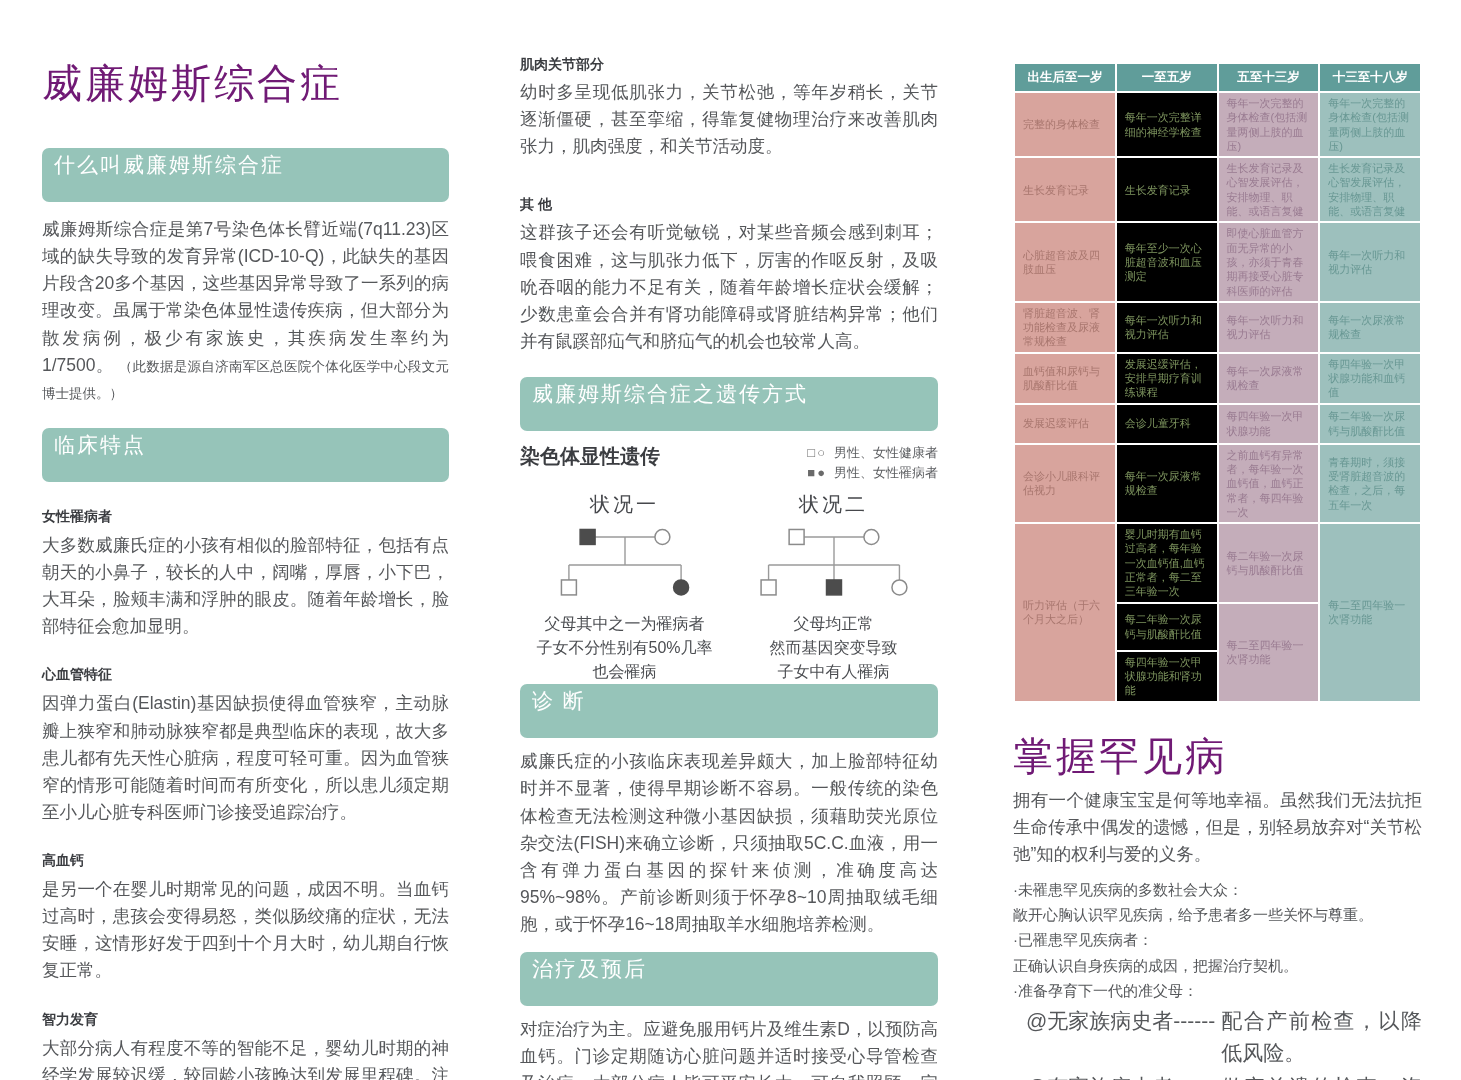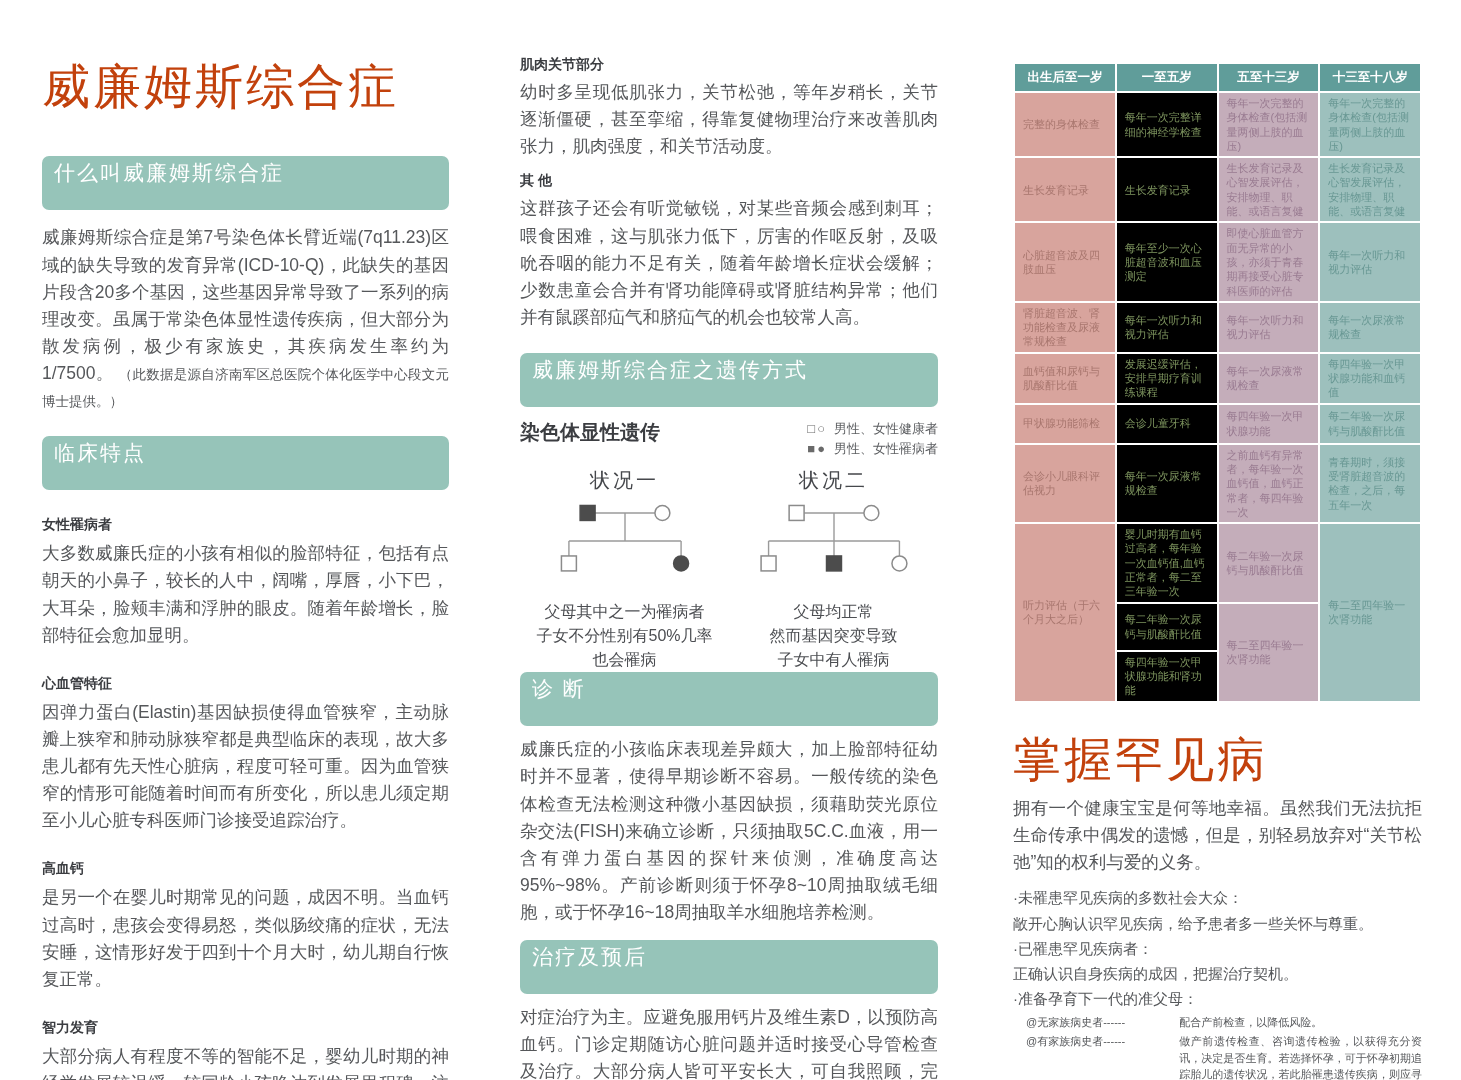--- a/index.html
+++ b/index.html
@@ -9,21 +9,21 @@
     background:#ffffff; overflow:hidden;
     font-family:"Liberation Sans","DejaVu Sans",sans-serif;
     color:#55575a;
   }
   .col { position:absolute; top:0; }
   .col-left  { left:42px;  width:407px; padding-top:62px; }
   .col-mid   { left:520px; width:418px; padding-top:56px; }
   .col-right { left:1013px; width:409px; padding-top:62px; }
 
   h1.brand {
-    color:#c2410c; font-size:48px; font-weight:400;
+    color:#701a75; font-size:40px; font-weight:400;
     letter-spacing:3px; line-height:1.05; white-space:nowrap;
   }
   .bar {
     background:#96c4b9; color:#ffffff; font-size:21px; font-weight:normal;
     padding:3px 12px 23px 12px; letter-spacing:2px;border-radius:7px;
   }
   p.body {
     font-size:17.5px; line-height:1.55; text-align:justify; color:#55575a;
   }
   .note { font-size:13.5px; }
@@ -31,35 +31,35 @@
 
   
   .col-left .bar.first { margin-top:44px; }
   .col-left p.intro { margin-top:14px; }
   .col-left .bar.second { margin-top:22px; }
   .clin h3.sub { margin:26px 0 6px 0; }
   .clin p.body { margin:0; }
 
   
   .col-mid h3.sub { margin-bottom:5px; }
-  .col-mid .block2 h3.sub { margin-top:12px; }
+  .col-mid .block2 h3.sub { margin-top:36px; }
   .col-mid .bar.genetics { margin-top:22px; }
   .gen-head-row { display:flex; justify-content:space-between; align-items:flex-start; margin-top:12px; }
   .gen-sub { font-size:20px; font-weight:bold; color:#3b3d41; }
   .legend { font-size:13px; color:#5c5e61; line-height:1.55; }
   .legend-row { display:flex; align-items:center; }
   .legend .sym { letter-spacing:2px; margin-right:7px; color:#6a6a6a; font-size:13px; }
   .cases { display:flex; margin-top:8px; }
   .case { width:50%; text-align:center; }
   .case-title { font-size:20px; color:#46484c; letter-spacing:3px; }
   svg.pedigree { width:210px; height:86px; margin-top:4px; }
   svg.pedigree line { stroke:#9a9a9a; stroke-width:1.5; }
   svg.pedigree .healthy  { fill:#ffffff; stroke:#8b8b8b; stroke-width:1.6; }
   svg.pedigree .affected { fill:#4c4c4c; stroke:#4c4c4c; stroke-width:1.6; }
-  .caption { font-size:16px; color:#4c4e52; line-height:1.5; white-space:pre-line; margin-top:12px; }
+  .caption { font-size:16px; color:#4c4e52; line-height:1.5; white-space:pre-line; margin-top:0; }
   .col-mid .bar.diagnosis { }
   .col-mid .bar.treatment { margin-top:14px; }
   .col-mid p.after-bar { margin-top:10px; }
 
   
   table.sched { width:100%; border-collapse:separate; border-spacing:2px; table-layout:fixed; }
   table.sched th {
     background:#609d9a; color:#ffffff; font-size:12.5px; font-weight:bold;
     text-align:center; padding:5px 2px; height:26px;
   }
@@ -74,21 +74,21 @@
   tr.r1 td{height:56px;} tr.r2 td{height:57px;} tr.r3 td{height:53px;}
   tr.r4 td{height:44px;} tr.r5 td{height:42px;} tr.r6 td{height:38px;}
   tr.r7 td{height:57px;} tr.r8 td{height:58px;} tr.r9 td{height:46px;}
   tr.r10 td{height:47px;}
 
   h1.rare { margin-top:32px; }
   p.rare-intro { margin-top:10px; font-size:17.5px; }
   .advice { margin-top:10px; font-size:15px; line-height:1.55; color:#55575a; }
   .advice-line { margin-top:2px; }
   .couples { margin-top:2px; padding-left:13px; }
-  .couple { display:flex; font-size:11px; line-height:1.5; margin-top:3px;gap:48px; }
+  .couple { display:flex; font-size:21px; line-height:1.5; margin-top:3px; }
   .couple .label { white-space:nowrap; }
   .couple .text { flex:1; margin-left:6px; text-align:justify; }
 </style>
 </head>
 <body>
 
 <div class="page">
 
   <div class="col col-left">
     <h1 class="brand">威廉姆斯综合症</h1>
@@ -224,21 +224,21 @@
           <td class="c2">每年一次听力和视力评估</td>
           <td class="c3">每年一次尿液常规检查</td>
         </tr>
         <tr class="r5">
           <td class="c0">血钙值和尿钙与肌酸酐比值</td>
           <td class="c1">发展迟缓评估，安排早期疗育训练课程</td>
           <td class="c2">每年一次尿液常规检查</td>
           <td class="c3">每四年验一次甲状腺功能和血钙值</td>
         </tr>
         <tr class="r6">
-          <td class="c0">甲状腺功能筛检</td>
+          <td class="c0">发展迟缓评估</td>
           <td class="c1">会诊儿童牙科</td>
           <td class="c2">每四年验一次甲状腺功能</td>
           <td class="c3">每二年验一次尿钙与肌酸酐比值</td>
         </tr>
         <tr class="r7">
           <td class="c0">会诊小儿眼科评估视力</td>
           <td class="c1">每年一次尿液常规检查</td>
           <td class="c2">之前血钙有异常者，每年验一次血钙值，血钙正常者，每四年验一次</td>
           <td class="c3">青春期时，须接受肾脏超音波的检查，之后，每五年一次</td>
         </tr>

